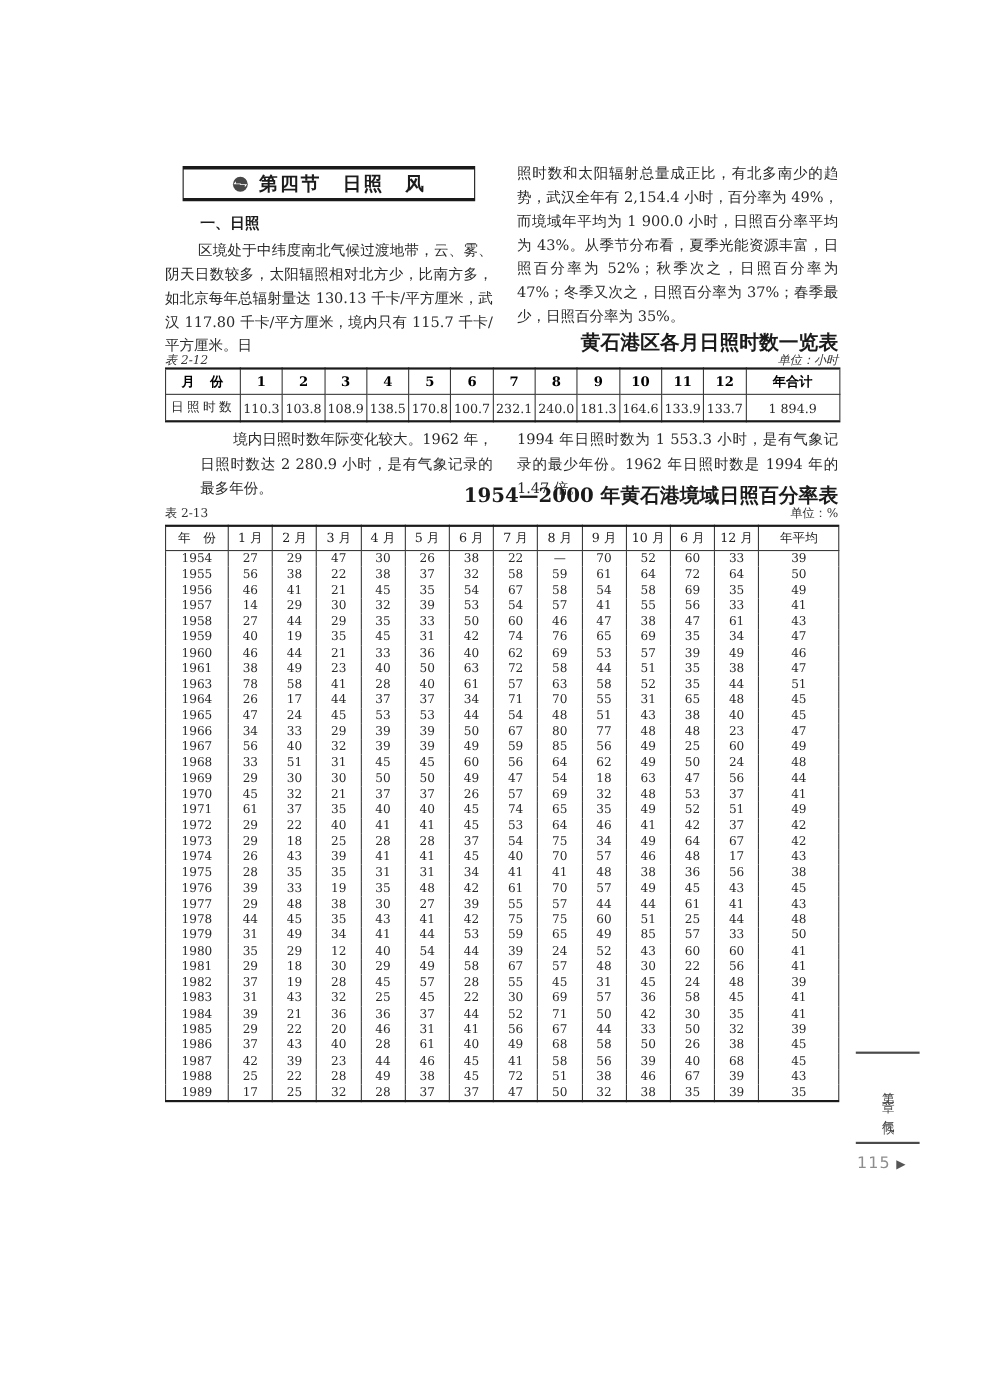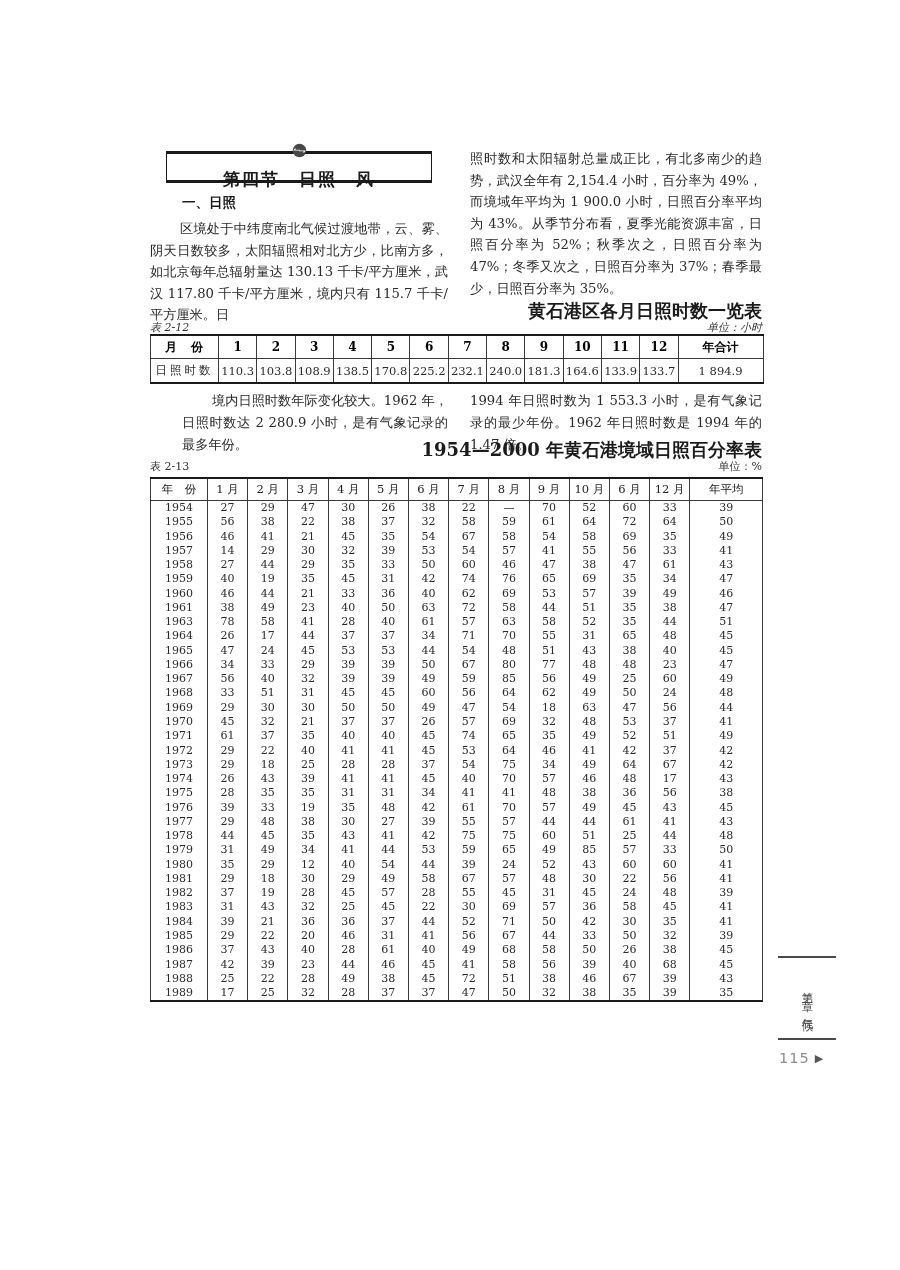--- a/index.html
+++ b/index.html
@@ -11,21 +11,21 @@
   .content{position:absolute;left:150px;top:148px;width:612px;}
 
   
   .topcols{position:absolute;top:0;left:0;width:612px;display:flex;gap:22px;}
   .col-l{width:298px;}
   .col-r{width:292px;}
 
   .section-box{
     height:26px;border-top:3px solid #1a1a1a;border-bottom:3px solid #1a1a1a;
     border-left:1px solid #1a1a1a;border-right:1px solid #1a1a1a;
-    margin:3px 16px 0 16px;display:flex;align-items:center;justify-content:center;gap:10px;flex-direction:column;
+    margin:3px 16px 0 16px;display:flex;align-items:center;justify-content:center;gap:10px;
   }
   .section-title{font-size:17px;font-weight:bold;letter-spacing:2px;color:#1c1c1c;white-space:nowrap;}
   .section-icon svg{display:block;}
   .subheading{margin-top:11px;padding-left:32px;font-size:13.5px;font-weight:bold;color:#1c1c1c;}
   .para{margin:0;font-size:13.2px;line-height:21.6px;text-align:justify;color:#2a2a2a;}
   .indent{text-indent:30px;}
   .col-l .para{margin-top:6px;}
 
   
   .tbl-title{position:absolute;left:0;width:612px;text-align:right;font-size:18px;font-weight:bold;color:#1b1b1b;}
@@ -136,21 +136,21 @@
         </tr>
       </thead>
       <tbody>
         <tr>
           <td>日照时数</td>
           <td>110.3</td>
           <td>103.8</td>
           <td>108.9</td>
           <td>138.5</td>
           <td>170.8</td>
-          <td>225.2</td>
+          <td>100.7</td>
           <td>232.1</td>
           <td>240.0</td>
           <td>181.3</td>
           <td>164.6</td>
           <td>133.9</td>
           <td>133.7</td>
           <td>1 894.9</td>
         </tr>
       </tbody>
     </table>

